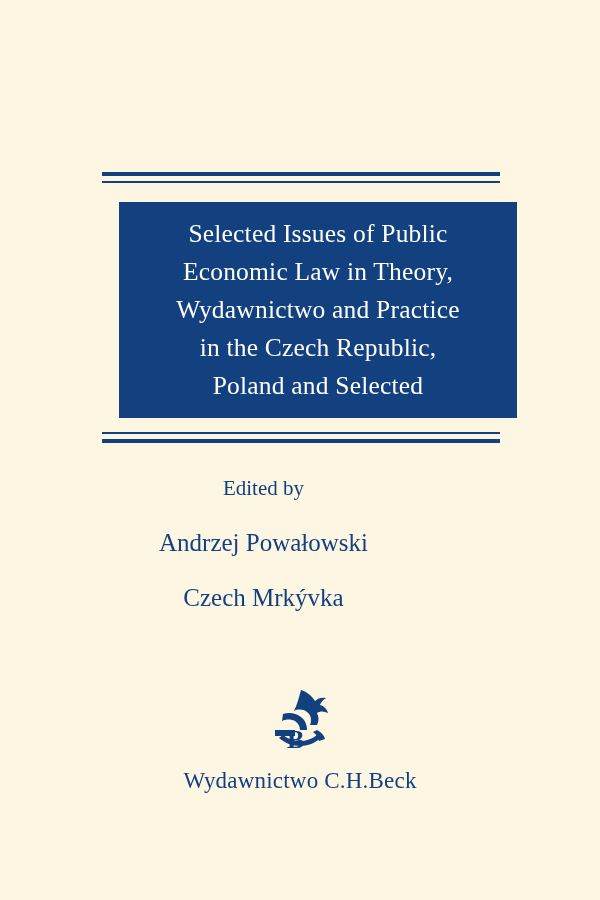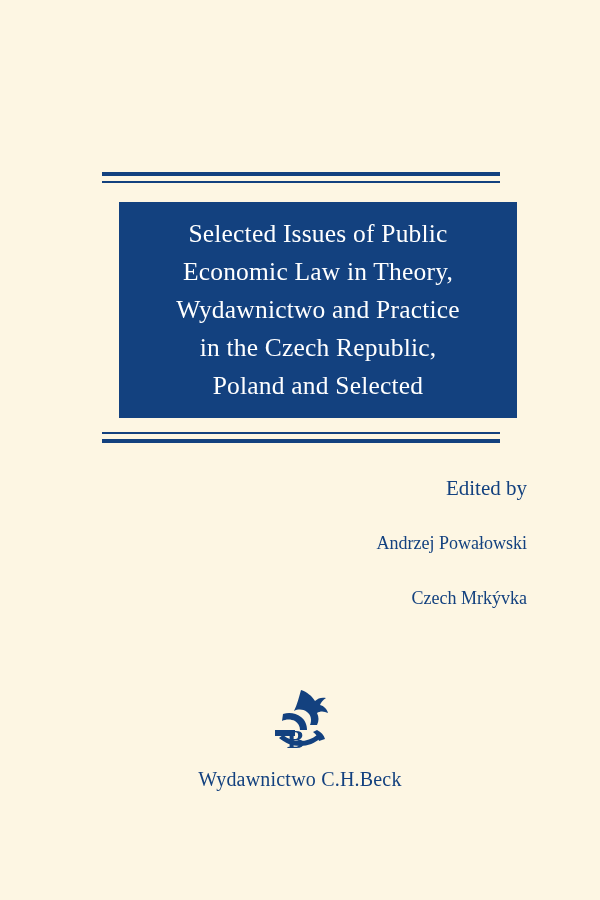--- a/index.html
+++ b/index.html
@@ -61,50 +61,50 @@
     letter-spacing: 0.2px;
     white-space: nowrap;
   }
 
   
   .editors {
     position: absolute;
     left: 0;
     top: 474px;
     width: 527px;
-    text-align: right;
+    text-align: center;
     color: #13417f;
   }
   .editors .lead {
     font-size: 21px;
     line-height: 28px;
     margin-bottom: 4px;
   }
   .editors .name {
-    font-size: 18px;
+    font-size: 25px;
     line-height: 28px;
     margin-top: 27px;
   }
 
   
   .publisher {
     position: absolute;
     left: 0;
     top: 686px;
     width: 600px;
     text-align: center;
   }
   .logo {
     display: block;
     margin: 0 auto;
   }
   .publisher-name {
     margin-top: 10px;
     color: #13417f;
-    font-size: 20px;
+    font-size: 23px;
     letter-spacing: 0.2px;
   }
 </style>
 </head>
 <body>
 
 <div class="cover">
 
   <div class="rules top">
     <div class="rule thick"></div>

